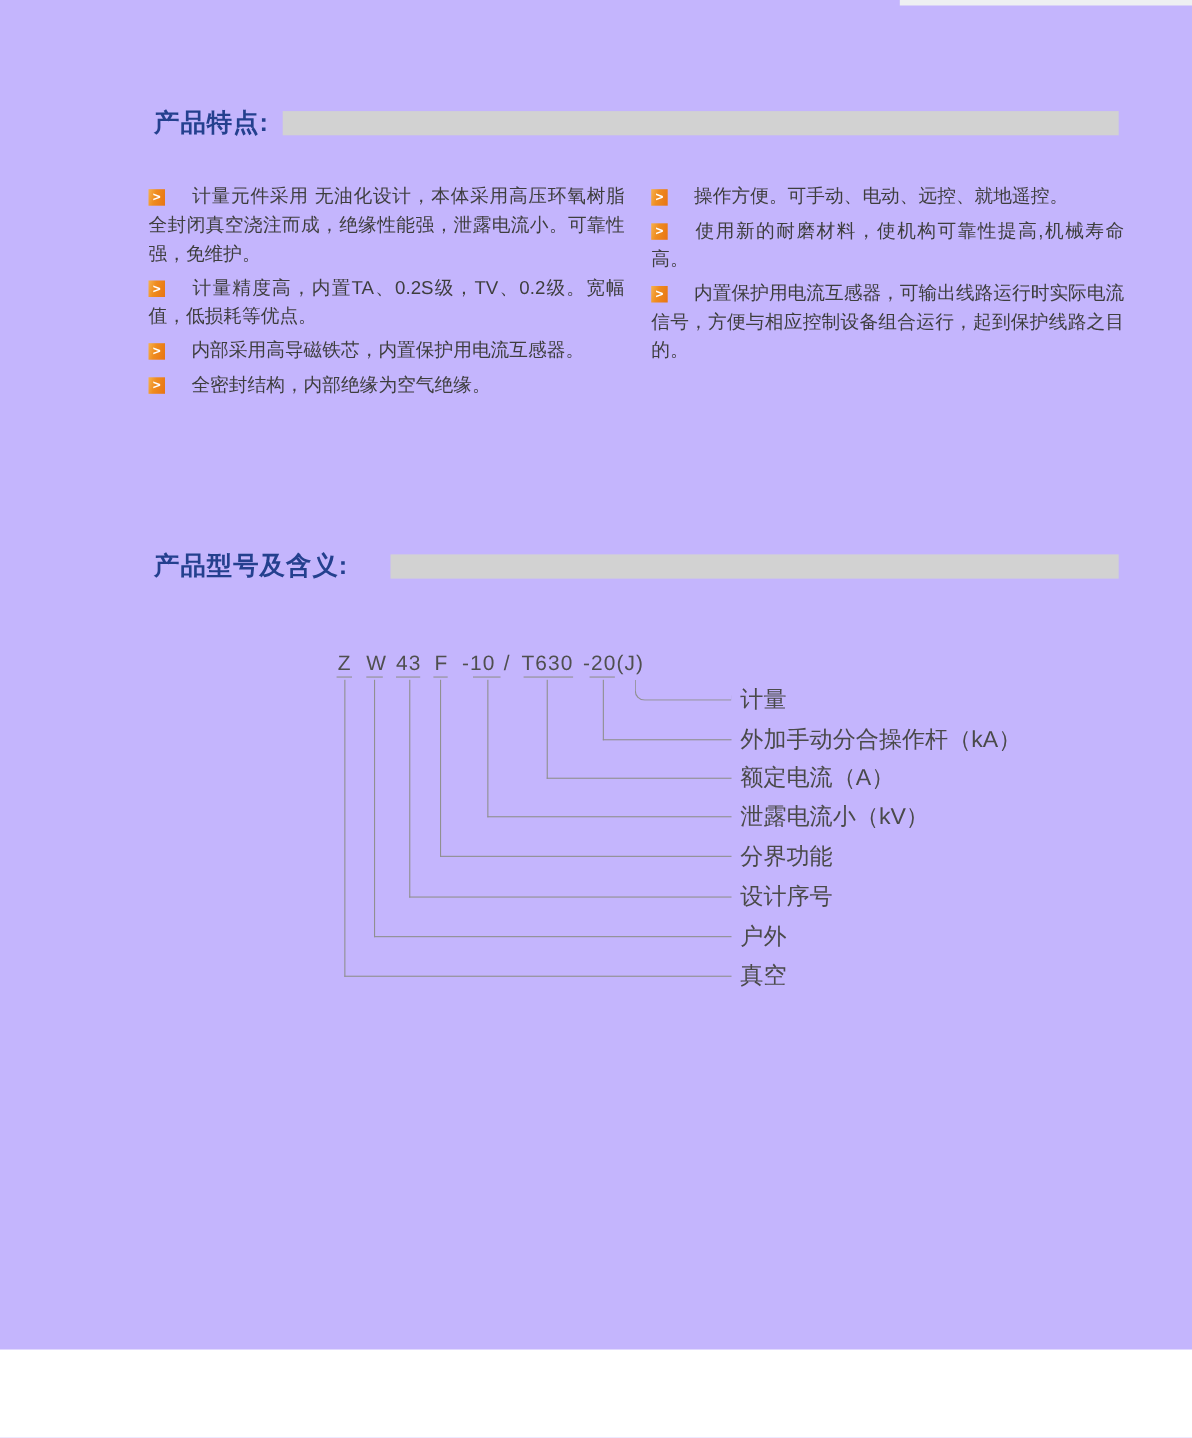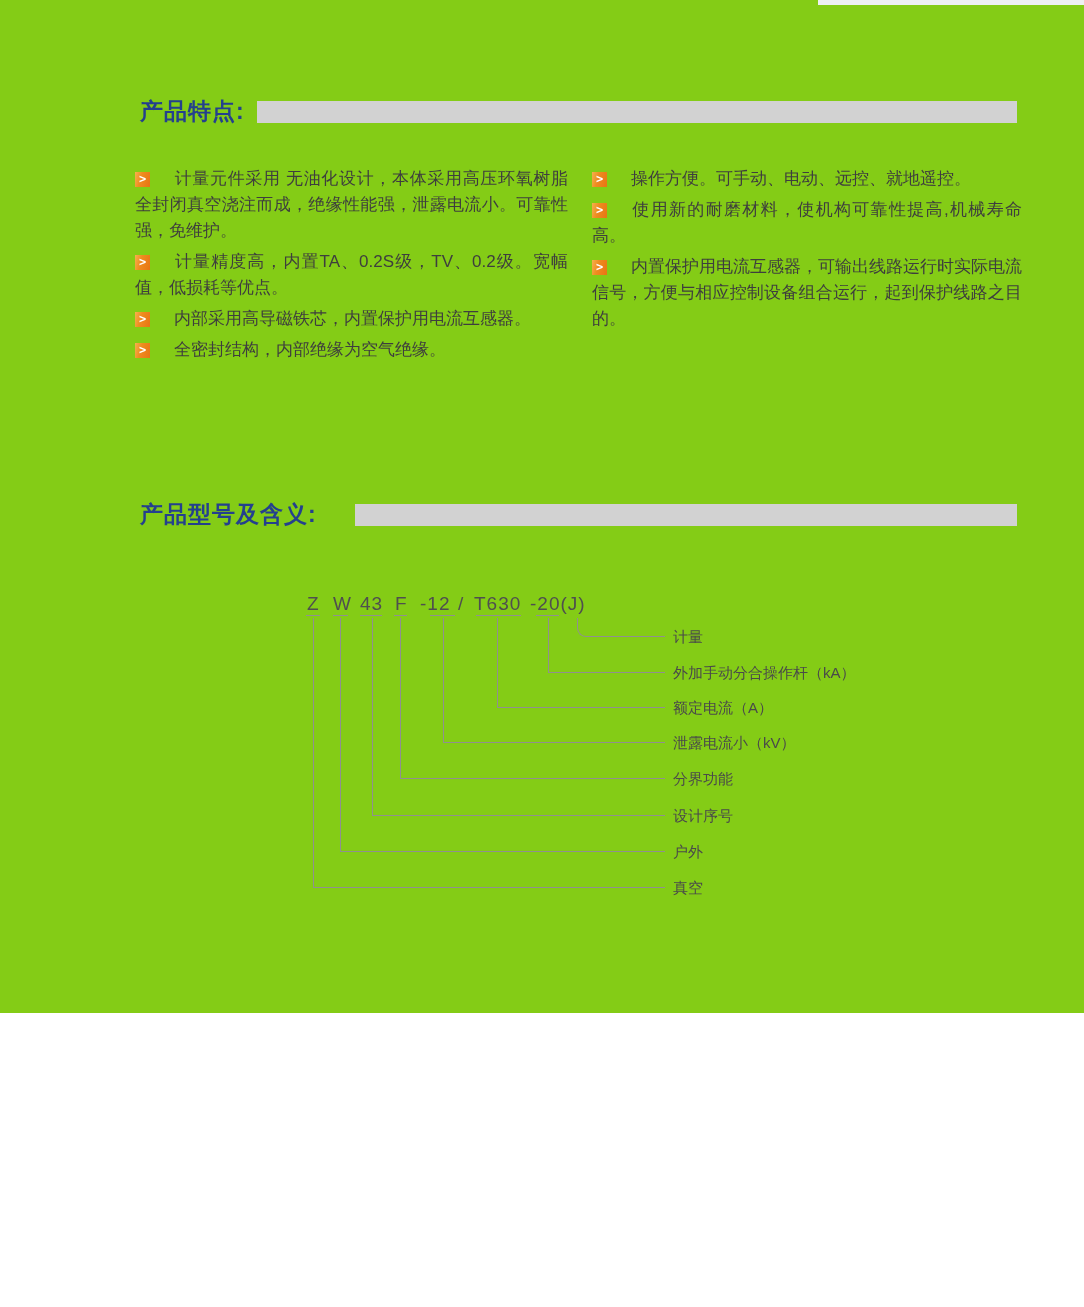--- a/index.html
+++ b/index.html
@@ -1,20 +1,20 @@
 <!DOCTYPE html>
 <html style="--accent-blue: #24408e; --bar-gray: #d2d2d2; --line-gray: #909090; --strip-gray: #eef0f2;"><head>
 <meta charset="utf-8">
 <style>
   * { margin:0; padding:0; box-sizing:border-box; }
   html,body { background:#ffffff; }
   body { font-family:"Liberation Sans","DejaVu Sans",sans-serif; }
   .page {
-    position:relative; width:1084px; height:1013px;
-    background:#84cc16; overflow:hidden; margin:0 auto;
+    position:relative; width:1084px; height:1227px;
+    background:#c4b5fd; overflow:hidden; margin:0 auto;
   }
   .top-strip {
     position:absolute; left:818px; top:0; width:266px; height:5px;
     background:var(--strip-gray,#eef0f2);
   }
   
   .sec-heading {
     position:absolute; font-size:23px; font-weight:bold;
     color:var(--accent-blue,#24408e); letter-spacing:1px; white-space:nowrap;
   }
@@ -49,21 +49,21 @@
     color:#4f4f4f; white-space:nowrap;
   }
   .tick { position:absolute; top:615px; height:1px; background:var(--line-gray,#909090); }
   .conn {
     position:absolute; top:618px;
     border-left:1px solid var(--line-gray,#909090);
     border-bottom:1px solid var(--line-gray,#909090);
   }
   .conn.curved { border-bottom-left-radius:9px; }
   .dlabel {
-    position:absolute; left:673px; font-size:15px; line-height:26px;
+    position:absolute; left:673px; font-size:21px; line-height:26px;
     color:#4a4a4a; white-space:nowrap;
   }
 </style>
 </head>
 <body>
 
 <div class="page">
 
   <div class="top-strip"></div>
 
@@ -84,21 +84,21 @@
       </div>
   </div>
 
   <div class="sec-heading" id="model-heading">产品型号及含义:</div>
   <div class="sec-bar" id="model-bar"></div>
 
   <span class="code" style="left:307px">Z</span>
   <span class="code" style="left:333px">W</span>
   <span class="code" style="left:360px">43</span>
   <span class="code" style="left:395px">F</span>
-  <span class="code" style="left:420px">-12</span>
+  <span class="code" style="left:420px">-10</span>
   <span class="code" style="left:458px">/</span>
   <span class="code" style="left:474px">T630</span>
   <span class="code" style="left:530px">-20(J)</span>
 
   <div class="tick" style="left:306px;width:14px"></div>
   <div class="tick" style="left:333px;width:15px"></div>
   <div class="tick" style="left:360px;width:22px"></div>
   <div class="tick" style="left:394px;width:13px"></div>
   <div class="tick" style="left:430px;width:25px"></div>
   <div class="tick" style="left:476px;width:45px"></div>

